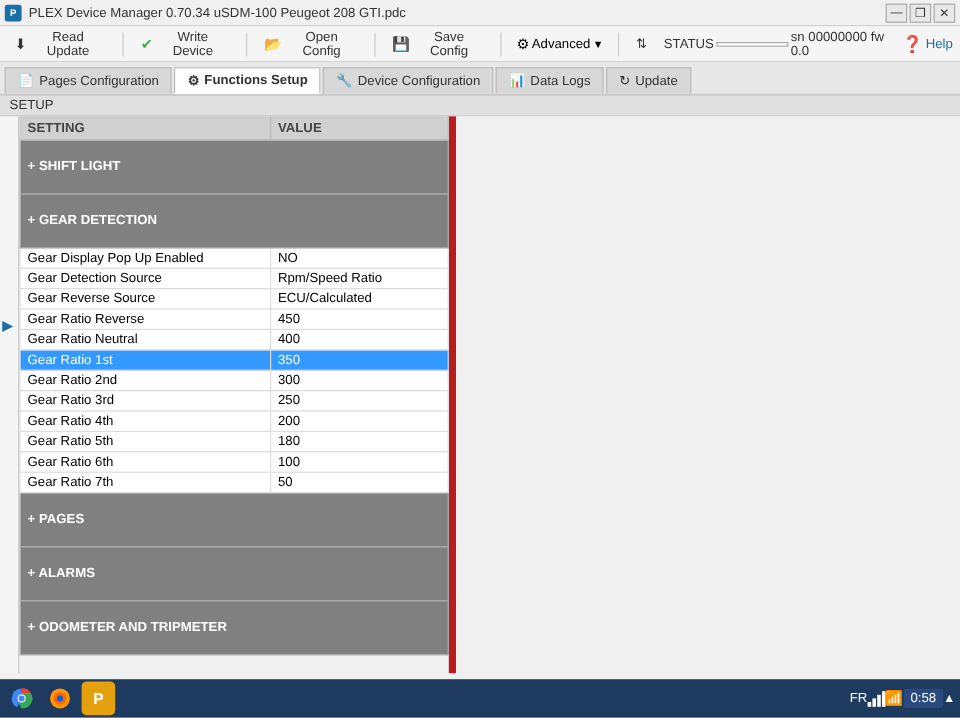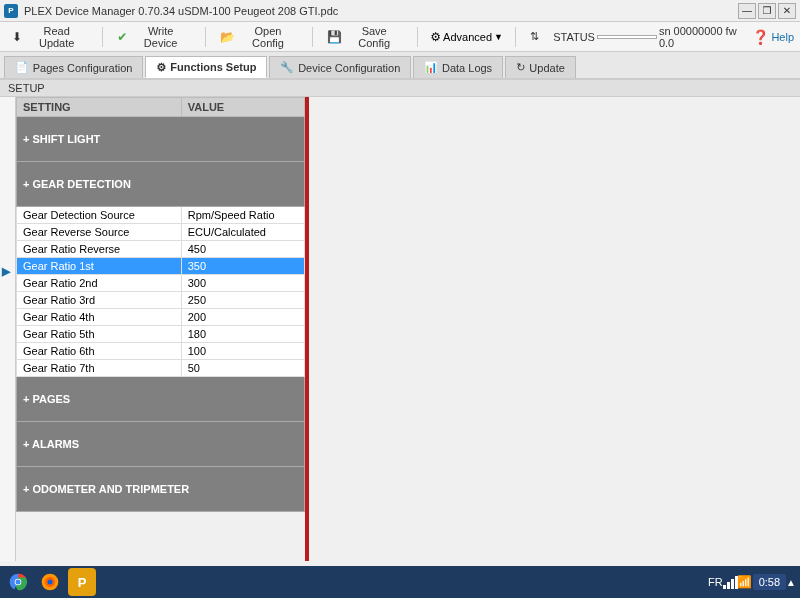--- a/index.html
+++ b/index.html
@@ -92,22 +92,22 @@
     
     .side-indicator {
       width: 16px;
       background: #f5f5f5;
       border-right: 1px solid #ccc;
       position: relative;
     }
 
     
     .table-container {
-      width: 293px;
-      border-right: 4px solid #b91c1c;
+      width: 364px;
+      border-right: 6px solid #b91c1c;
       overflow-y: auto;
     }
 
     .settings-table {
       width: 100%;
       border-collapse: collapse;
     }
 
     .col-setting { width: 180px; }
     .col-value { width: 128px; }
@@ -290,30 +290,38 @@
         </tr>
       </thead>
       <tbody id="table-body">
       <tr class="table-group">
             <td colspan="2">+ SHIFT LIGHT</td>
           </tr>
           <tr class="table-group">
             <td colspan="2">+ GEAR DETECTION</td>
           </tr>
           <tr class="table-row">
+            <td>Gear Display Pop Up Enabled</td>
+            <td>NO</td>
+          </tr>
+          <tr class="table-row">
             <td>Gear Detection Source</td>
             <td>Rpm/Speed Ratio</td>
           </tr>
           <tr class="table-row">
             <td>Gear Reverse Source</td>
             <td>ECU/Calculated</td>
           </tr>
           <tr class="table-row">
             <td>Gear Ratio Reverse</td>
             <td>450</td>
+          </tr>
+          <tr class="table-row">
+            <td>Gear Ratio Neutral</td>
+            <td>400</td>
           </tr>
           <tr class="table-row selected">
             <td>Gear Ratio 1st</td>
             <td>350</td>
           </tr>
           <tr class="table-row">
             <td>Gear Ratio 2nd</td>
             <td>300</td>
           </tr>
           <tr class="table-row">

